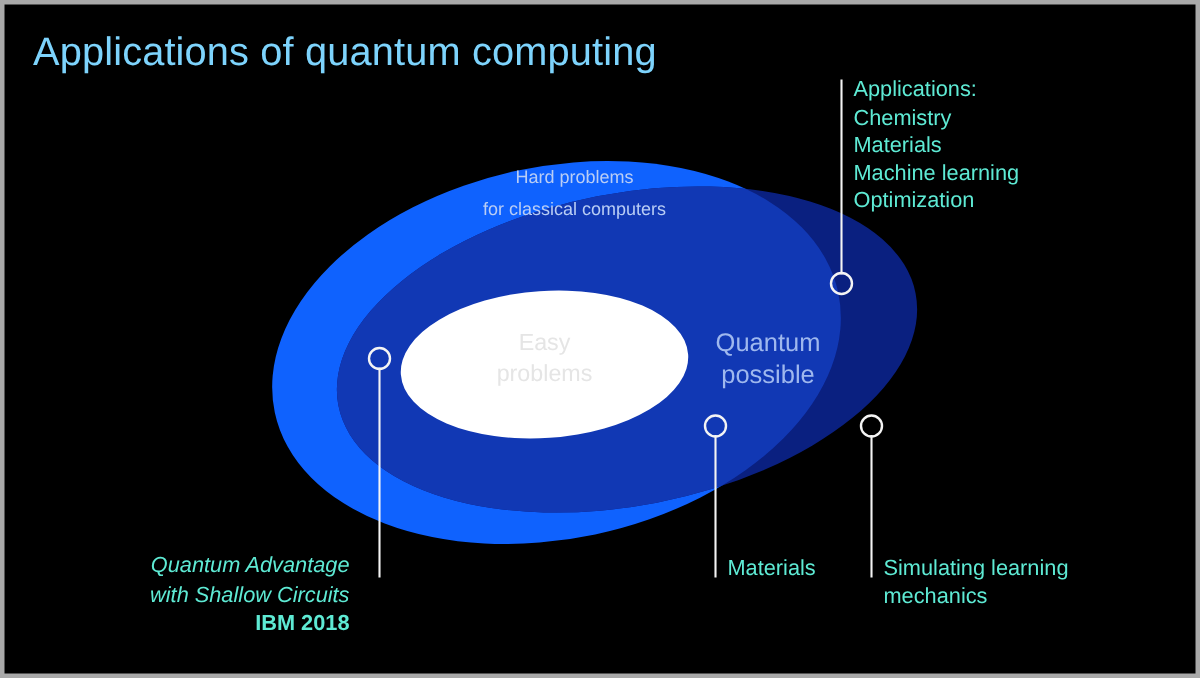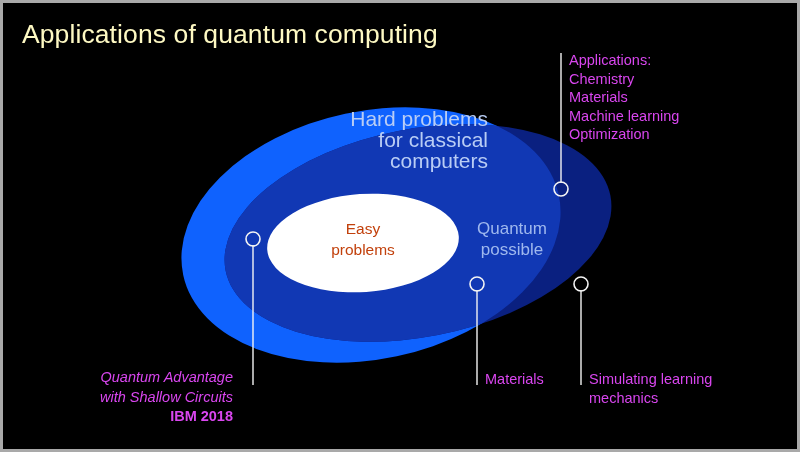--- a/index.html
+++ b/index.html
@@ -30,31 +30,31 @@
     width: 794px;
     height: 446px;
   }
   #slide-title {
     position: absolute;
     left: 19px;
     top: 16px;
     font-size: 26.5px;
     font-weight: 400;
     letter-spacing: 0.1px;
-    color: #fef9c3;
+    color: #7dd3fc;
     white-space: nowrap;
   }
   .svg-layer {
     position: absolute;
     left: 0;
     top: 0;
   }
   .callout-text {
     position: absolute;
-    color: #d946ef;
+    color: #5eead4;
     font-size: 14.5px;
     line-height: 18.5px;
     white-space: pre-line;
   }
   #callout-applications {
     left: 566px;
     top: 48px;
   }
   #callout-factoring {
     left: 482px;
@@ -80,32 +80,31 @@
   }
   .region-label {
     position: absolute;
     text-align: center;
     white-space: pre-line;
   }
   #label-hard {
     left: 275px;
     top: 105px;
     width: 210px;
-    font-size: 21px;
+    font-size: 12px;
     line-height: 21px;
     color: #b9cdf5;
-    text-align: right;
   }
   #label-easy {
     left: 300px;
     top: 215px;
     width: 120px;
     font-size: 15.5px;
     line-height: 21px;
-    color: #c2410c;
+    color: #e5e5e5;
   }
   #label-quantum {
     left: 424px;
     top: 215px;
     width: 170px;
     font-size: 17px;
     line-height: 21px;
     color: #9fb8ee;
   }
 </style>

